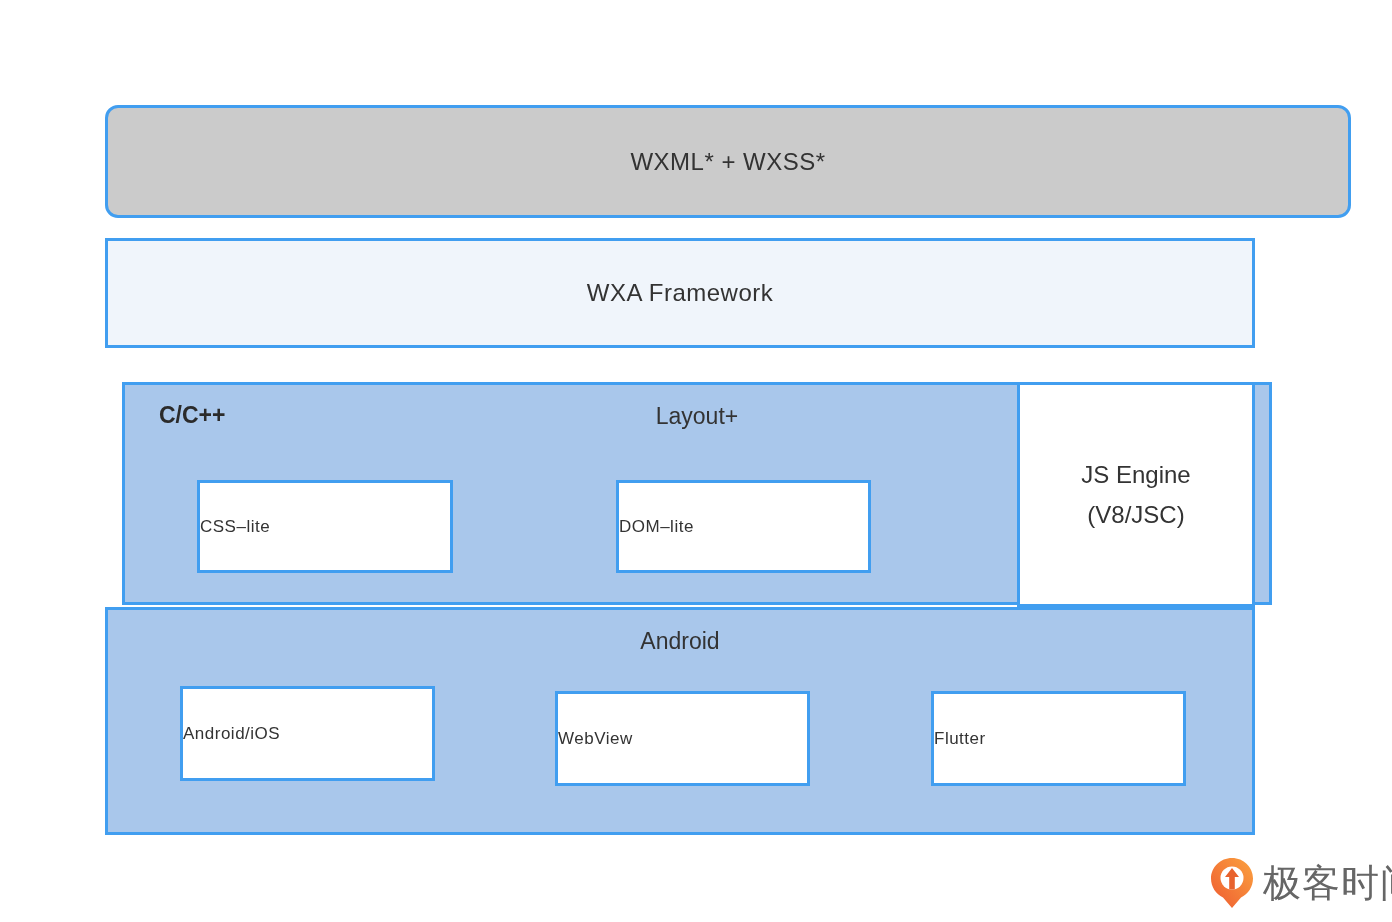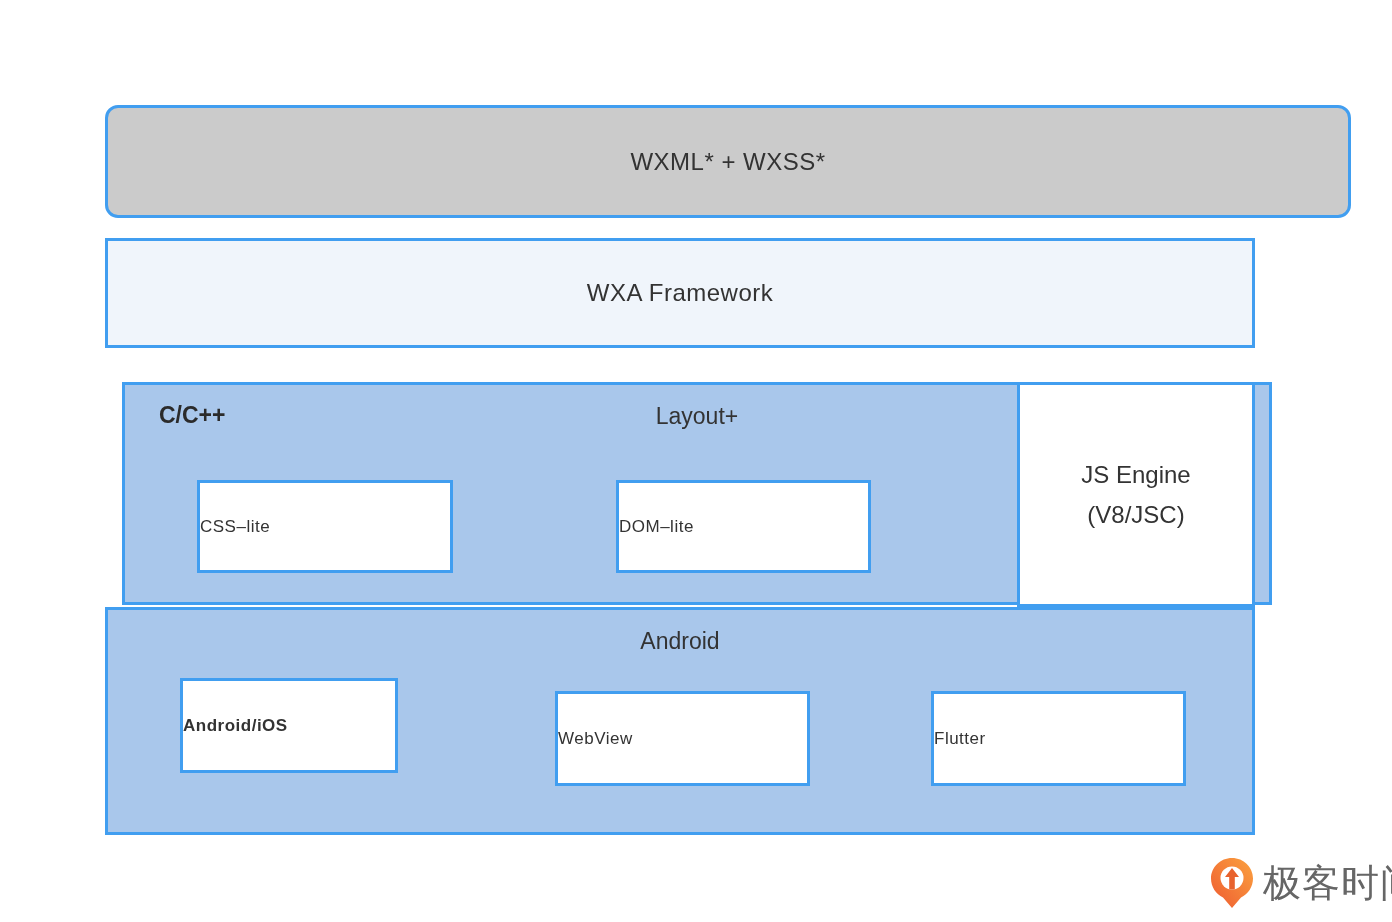--- a/index.html
+++ b/index.html
@@ -89,21 +89,21 @@
     border: 3px solid var(--accent-border);
     display: flex;
     align-items: center;
     justify-content: flex-start;
     font-size: 17px;
     color: var(--text-dark);
     letter-spacing: 0.5px;
   }
   .box-css  { left: 72px;  top: 95px; width: 256px; height: 93px; }
   .box-dom  { left: 455px; top: 95px; width: 255px; height: 93px; margin-left: 36px; }
-  .box-android { left: 72px;  top: 68px; width: 218px; height: 95px; font-weight: bold; }
+  .box-android { left: 72px;  top: 76px; width: 255px; height: 95px; }
   .box-webview { left: 447px; top: 81px; width: 255px; height: 95px; }
   .box-flutter { left: 823px; top: 81px; width: 255px; height: 95px; }
   .js-engine {
     position: absolute;
     left: 1017px; top: 382px;
     width: 238px; height: 225px;
     background: #ffffff;
     border: 3px solid var(--accent-border);
     display: flex;
     flex-direction: column;

